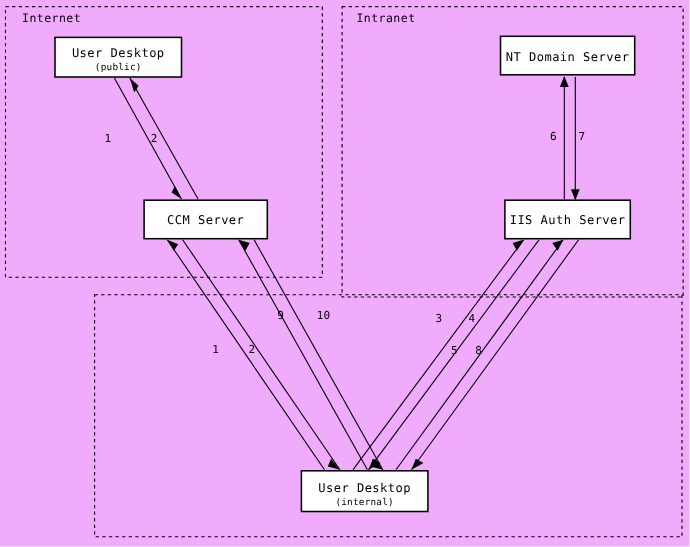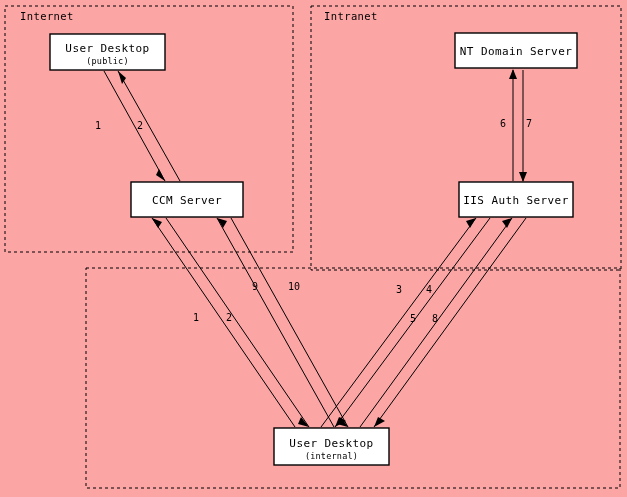--- a/index.html
+++ b/index.html
@@ -5,21 +5,21 @@
 <style>
   html, body {
     margin: 0;
     padding: 0;
     background: #ffffff;
   }
   #canvas {
     position: relative;
     width: 627px;
     height: 497px;
-    background: #fca5a5;
+    background: #f0abfc;
     font-family: "DejaVu Sans Mono", "Liberation Mono", monospace;
     overflow: hidden;
   }
   #diagram-svg {
     position: absolute;
     left: 0;
     top: 0;
     width: 627px;
     height: 497px;
   }

